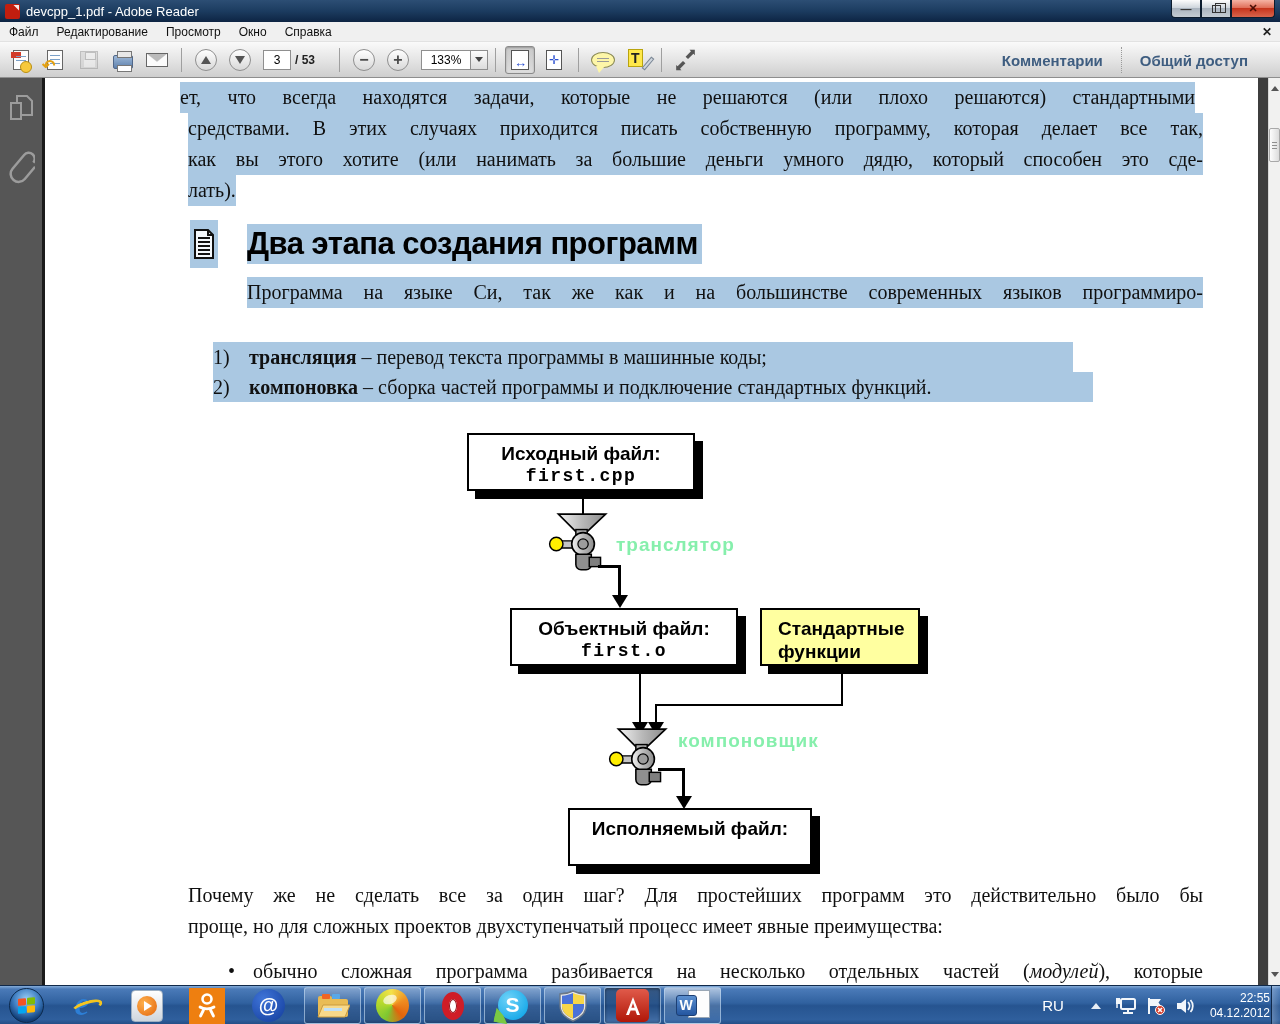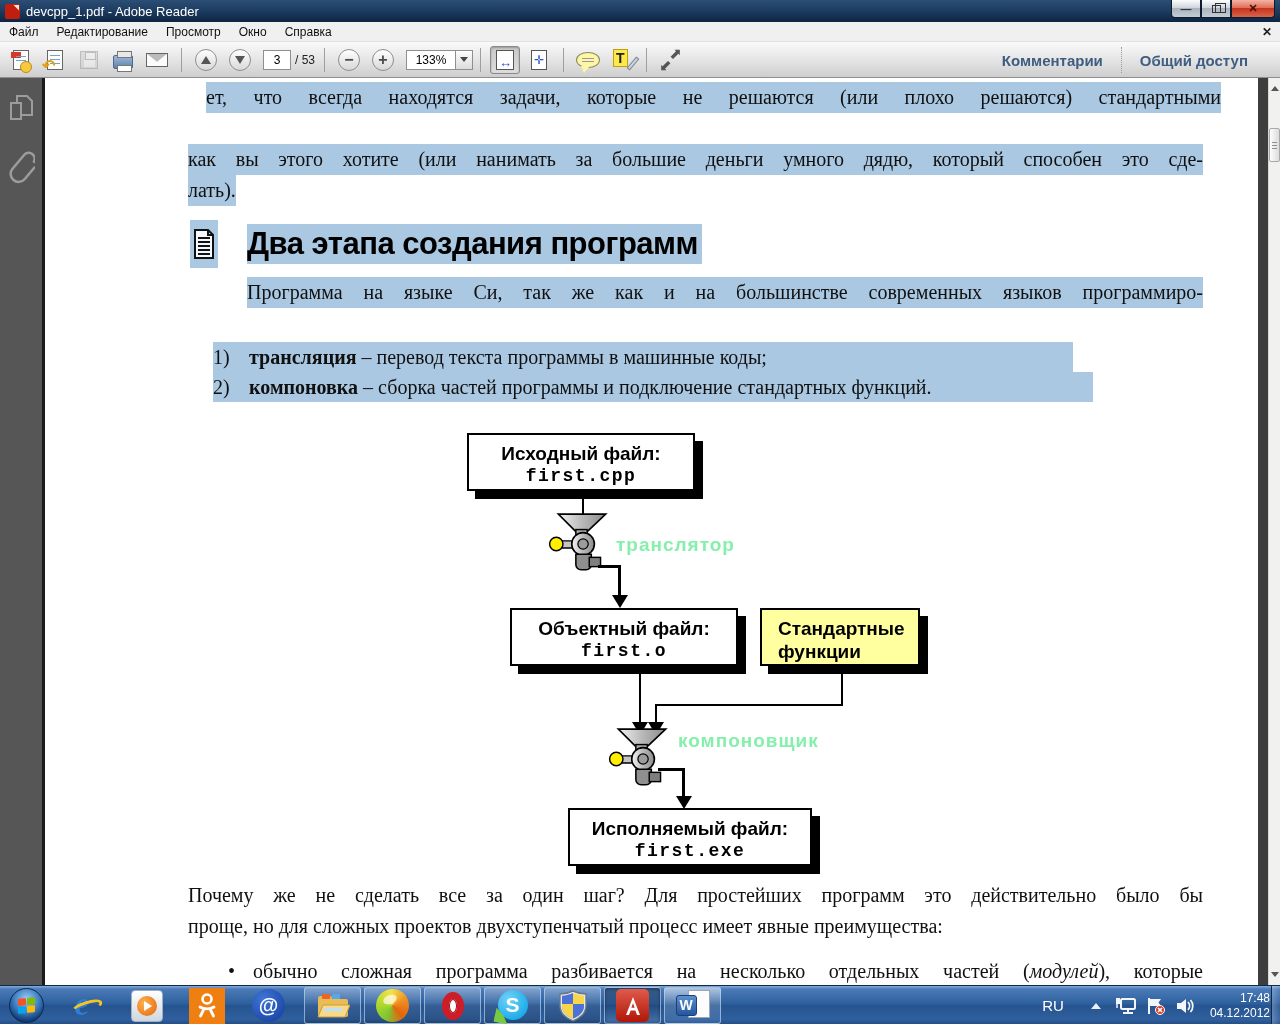--- a/index.html
+++ b/index.html
@@ -44,21 +44,21 @@
   .tbtn.pressed { border-color:#8a8a8a; background:linear-gradient(#c9c9c9,#dddddd); box-shadow:inset 0 1px 2px rgba(0,0,0,.25); }
   .circ { width:22px; height:22px; border-radius:50%; border:1px solid #8f8f8f;
     background:linear-gradient(#ffffff,#d8d8d8); display:flex; align-items:center; justify-content:center; }
   .arr-up { width:0; height:0; border-left:5px solid transparent; border-right:5px solid transparent;
     border-bottom:8px solid #555; }
   .arr-dn { width:0; height:0; border-left:5px solid transparent; border-right:5px solid transparent;
     border-top:8px solid #555; }
   .pm { color:#4a4a4a; font-weight:bold; font-size:16px; line-height:1; }
   .pagebox { width:28px; height:20px; border:1px solid #8f8f8f; background:#fff; text-align:center;
     font-size:12px; margin:0 4px 0 6px; }
-  .pagetotal { font-size:12px; color:#222; margin-right:2px; }
+  .pagetotal { font-size:12px; color:#222; margin-right:17px;font-weight:bold; }
   .zoombox { width:50px; height:20px; border:1px solid #8f8f8f; background:#fff; font-size:12px;
     display:flex; align-items:center; justify-content:center; margin-left:6px; }
   .zoomdrop { width:17px; height:20px; border:1px solid #8f8f8f; border-left:none;
     background:linear-gradient(#fdfdfd,#dcdcdc); display:flex; align-items:center; justify-content:center;}
   .zoomdrop:after { content:""; border-left:4px solid transparent; border-right:4px solid transparent;
     border-top:5px solid #444; }
   .tb-right { position:absolute; right:14px; top:0; height:36px; display:flex; align-items:center;
     font-size:15px; font-weight:bold; color:#3e5d80; }
   .tb-right .lbl { padding:0 18px; }
   .dotted-sep { width:1px; height:26px; border-left:1px dotted #9a9a9a; }
@@ -287,21 +287,22 @@
         <path d="M10 2 h10 l5 5 v14 h-15 z" fill="none" stroke="#9c9c9c" stroke-width="2"></path>
         <path d="M4 9 h10 l0 0 v16 h-10 z" fill="#565656" stroke="#9c9c9c" stroke-width="2"></path>
       </svg>
       <svg class="side-ic" style="top:70px" width="28" height="40" viewBox="0 0 28 40">
         <path d="M20 8 a6 6 0 0 0 -12 0 v18 a8 8 0 0 0 16 0 v-16" fill="none" stroke="#9c9c9c" stroke-width="2.5" transform="rotate(40 14 20)"></path>
       </svg>
     </div>
     <div id="side-divider"></div>
     <div id="page"></div>
 
-    <div class="serif hl just" style="left:206px; top:4px;  width:1015px;">ет, что всегда находятся задачи, которые не решаются (или плохо решаются) стандартными</div>
+    <div class="serif hl just" style="left:180px; top:4px;  width:1015px;">ет, что всегда находятся задачи, которые не решаются (или плохо решаются) стандартными</div>
+    <div class="serif hl just" style="left:188px; top:35px; width:1015px;">средствами. В этих случаях приходится писать собственную программу, которая делает все так,</div>
     <div class="serif hl just" style="left:188px; top:66px; width:1015px;">как вы этого хотите (или нанимать за большие деньги умного дядю, который способен это сде-</div>
     <div class="serif hl" style="left:188px; top:97px; ">лать).</div>
 
     <div class="hl" style="position:absolute; left:190px; top:142px; width:28px; height:48px; display:flex; align-items:center; justify-content:center;">
       <svg width="22" height="30" viewBox="0 0 22 30">
         <path d="M2 1 h13 l5 5 v23 h-18 z" fill="#f4f8fc" stroke="#111" stroke-width="2"></path>
         <path d="M15 1 v5 h5" fill="none" stroke="#111" stroke-width="2"></path>
         <g stroke="#111" stroke-width="2">
           <line x1="5" y1="9" x2="17" y2="9"></line>
             <line x1="5" y1="13" x2="17" y2="13"></line>
@@ -381,21 +382,20 @@
       <rect x="40" y="46" width="11" height="9" fill="#7f7f7f" stroke="#000" stroke-width="1.4"></rect>
     </svg>
     <div class="dlabel" style="left:678px; top:652px;">компоновщик</div>
 
     <div class="hline3" style="left:658px; top:690px; width:27px;"></div>
     <div class="vl3" style="left:682px; top:690px; height:30px;"></div>
     <div class="ahead" style="left:676px; top:718px;"></div>
 
     <div class="dbox" style="left:568px; top:730px; width:244px; height:58px;">
       <div>Исполняемый файл:</div>
-      <div class="file">first.exe</div>
     </div>
 
     <div class="serif just" style="left:188px; top:802px; width:1015px;">Почему же не сделать все за один шаг? Для простейших программ это действительно было бы</div>
     <div class="serif" style="left:188px; top:833px;">проще, но для сложных проектов двухступенчатый процесс имеет явные преимущества:</div>
 
     <div class="serif" style="left:228px; top:878px;">•</div>
     <div class="serif just" style="left:253px; top:878px; width:950px;">
       <span>обычно сложная программа разбивается на несколько отдельных частей (</span><i>модулей</i><span>), которые</span>
     </div>
 
@@ -517,20 +517,20 @@
         <path d="M3 1 v16" stroke="#f2f6fa" stroke-width="2"></path>
         <path d="M4 2 h11 l-2.5 3.5 L15 9 H4 z" fill="#f2f6fa"></path>
         <circle cx="14" cy="13" r="4.5" fill="#d23b2a" stroke="#fff" stroke-width="1"></circle>
         <path d="M12 11 l4 4 M16 11 l-4 4" stroke="#fff" stroke-width="1.6"></path>
       </svg>
       <svg class="tray-ic" width="20" height="18" viewBox="0 0 20 18">
         <polygon points="2,6 6,6 11,2 11,16 6,12 2,12" fill="#f2f6fa"></polygon>
         <path d="M13 5 a6 6 0 0 1 0 8 M15.5 3 a9 9 0 0 1 0 12" fill="none" stroke="#f2f6fa" stroke-width="1.8"></path>
       </svg>
       <div class="clock">
-        <div>17:48</div>
+        <div>22:55</div>
         <div>04.12.2012</div>
       </div>
       <div class="show-desktop"></div>
     </div>
   </div>
 
 </div>
 
 </body></html>

